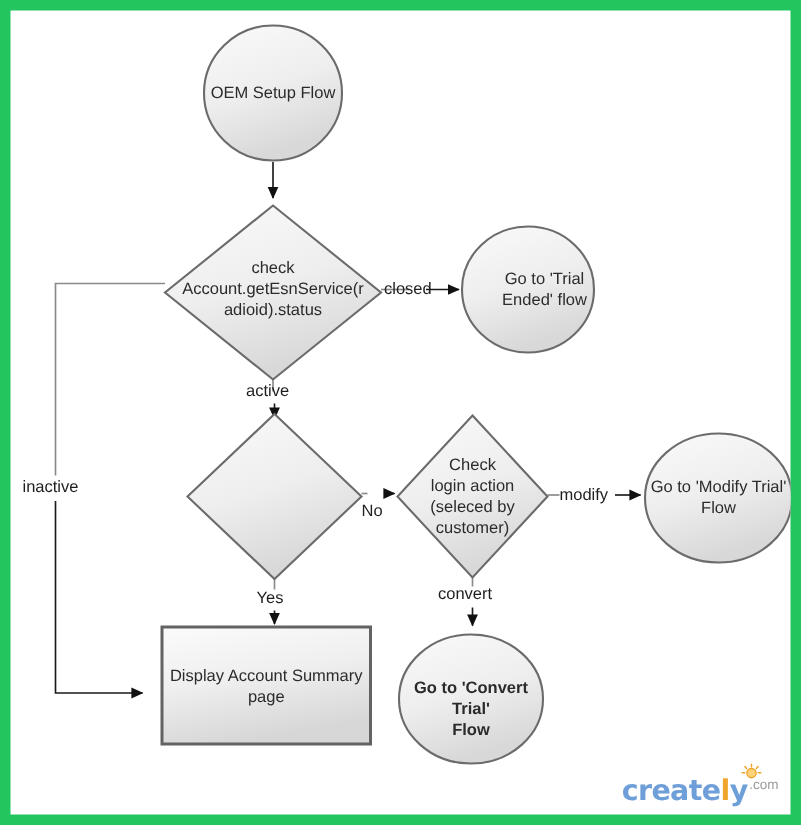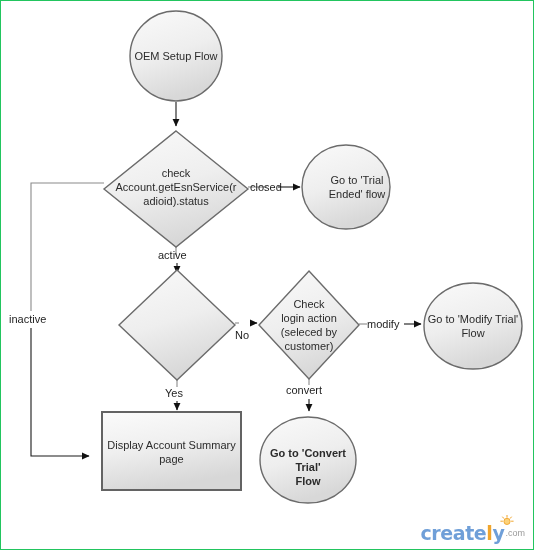--- a/index.html
+++ b/index.html
@@ -5,21 +5,21 @@
   html, body {
     margin: 0;
     padding: 0;
     background: #ffffff;
   }
   #canvas {
     position: relative;
     width: 534px;
     height: 550px;
     background: #ffffff;
-    border: 1px solid #22c55e;
+    border: 7px solid #22c55e;
     box-sizing: border-box;
     overflow: hidden;
     font-family: "Liberation Sans", sans-serif;
   }
   #diagram-svg {
     position: absolute;
     left: 0;
     top: 0;
   }
   .node-label {
@@ -52,21 +52,21 @@
   #watermark-tagline {
     font-family: "Liberation Sans", sans-serif;
     font-size: 8.5px;
     color: #8a8a8a;
     letter-spacing: 0.1px;
     padding-bottom: 3px;
   }
   #watermark-logo {
     position: relative;
     display: flex;
-    align-items: center;
+    align-items: flex-start;
   }
   #logo-word {
     font-family: "DejaVu Sans", sans-serif;
     font-size: 19px;
     font-weight: bold;
     letter-spacing: -0.4px;
     line-height: 19px;
   }
   #logo-word .blue { color: #6f9fd8; }
   #logo-word .orange { color: #f0a52c; }

